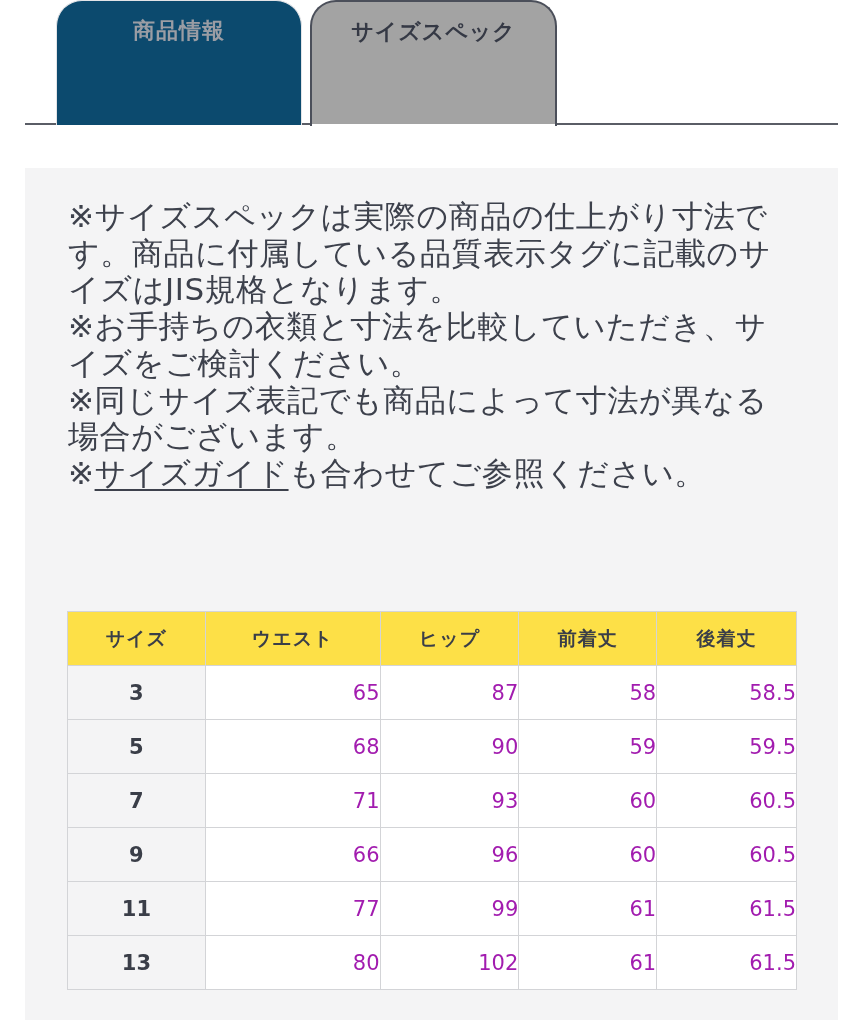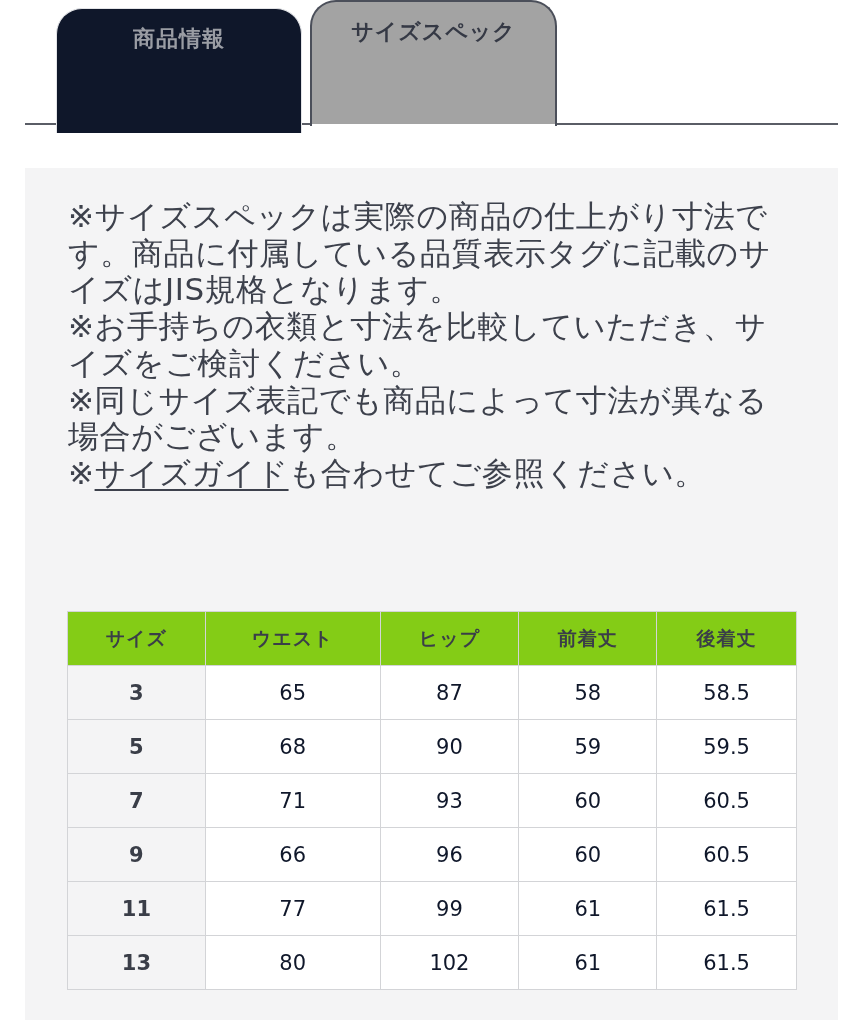--- a/index.html
+++ b/index.html
@@ -9,23 +9,23 @@
     color: #3a3f4b;
   }
   .tabs {
     position: absolute; left: 0; top: 0; width: 864px; height: 126px;
   }
   .tabs .baseline {
     position: absolute; left: 25px; top: 123px; width: 813px; height: 2px;
     background: #5a5d66;
   }
   .tab {
-    position: absolute; top: 8px; height: 125px;
+    position: absolute; top: 0; height: 125px;
     border: 1.5px solid #e3e4e7; border-bottom: none;
-    border-radius: 26px 26px 0 0; background: #0f172a;
+    border-radius: 26px 26px 0 0; background: #0c4a6e;
     display: flex; align-items: center; justify-content: center;
     padding-bottom: 2px; cursor: pointer;
   }
   .tab .label {
     font-size: 22px; font-weight: bold; color: #9a9da4; letter-spacing: 1px;
     margin-top: -63px;
   }
   .tab.t1 { left: 56px; width: 246px; }
   .tab.t3 { left: 565px; width: 246px; }
   .tab.t3 .label { color: #a5a8ae; font-weight: bold; }
@@ -52,24 +52,24 @@
 
   table.spec {
     position: absolute; left: 42px; top: 443px; width: 730px;
     border-collapse: collapse; background: #fff;
     font-size: 21px;
   }
   table.spec th, table.spec td {
     border: 1.5px solid #d3d4d7; height: 54px; text-align: center; vertical-align: middle;
   }
   table.spec th {
-    background: #84cc16; color: #3a3e48; font-weight: bold; font-size: 19px; letter-spacing: 1px;
+    background: #fde047; color: #3a3e48; font-weight: bold; font-size: 19px; letter-spacing: 1px;
   }
   table.spec td.size { background: #f4f4f5; font-weight: bold; color: #3a3e48; }
-  table.spec td.val { color: #0f172a; }
+  table.spec td.val { color: #a21caf; text-align: right; }
   col.c1 { width: 138px; } col.c2 { width: 175px; } col.c3 { width: 139px; } col.c4 { width: 138px; } col.c5 { width: 140px; }
 </style>
 </head>
 <body>
 
 <div class="tabs">
   <div class="baseline"></div>
   <div class="tab t1">
     <span class="label">商品情報</span>
   </div>

